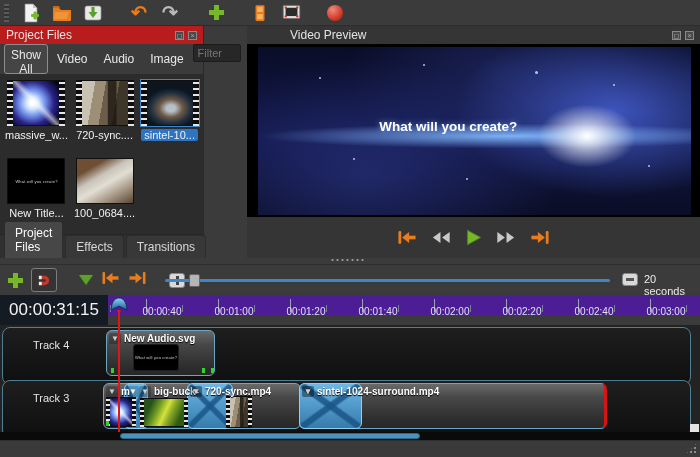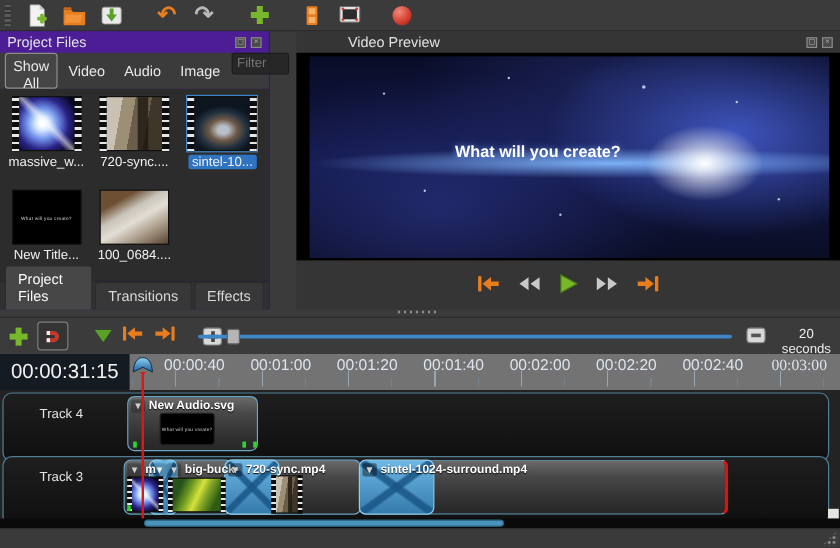--- a/index.html
+++ b/index.html
@@ -21,21 +21,21 @@
   .record-circle{width:16px;height:16px;border-radius:50%;
       background:radial-gradient(circle at 35% 30%,#f08a7c,#d23b2a 60%,#8e1d12);}
   .gap1{width:6px;} .gap2{width:4px;}
 
   
   .panel-title{height:18px;display:flex;align-items:center;padding:0 6px;font-size:12px;color:#e2e2e2;}
   .panel-title .sp{flex:1;}
   .win-btn{width:9px;height:9px;border:1px solid #8a8a8a;margin-left:4px;font-size:7px;line-height:7px;
            color:#aaa;text-align:center;background:#4a4a4a;}
 
-  .left-panel{position:absolute;left:0;top:26px;width:225px;height:232px;background:#4c1d95;border-right:1px solid #2a2a2a;}
+  .left-panel{position:absolute;left:0;top:26px;width:204px;height:232px;background:#b91c1c;border-right:1px solid #2a2a2a;}
   .filter-row{height:30px;display:flex;gap:2px;padding:0 4px;background:#3b3b3b;}
   .fbtn{font-size:12px;color:#e8e8e8;padding:3px 6px;background:transparent;border:1px solid transparent;border-radius:3px;}
   .fbtn.active{border-color:#8d8d8d;background:#454545;}
   .filter-input{width:48px;height:18px;background:#272727;border:1px solid #1c1c1c;color:#bbb;
                 font-size:11px;padding:0 4px;border-radius:2px;}
   .files-grid{height:160px;background:#2c2c2c;display:grid;grid-template-columns:repeat(3,1fr);
               grid-template-rows:78px 78px;padding:2px 2px;}
   .file-item{display:flex;flex-direction:column;align-items:center;padding-top:4px;}
   .fthumb{position:relative;width:58px;height:46px;background:#101010;}
   .fthumb .holes{position:absolute;top:0;bottom:0;width:6px;
@@ -92,27 +92,27 @@
       display:flex;align-items:center;justify-content:center;}
   .center-btn .x{width:9px;height:9px;background:
       linear-gradient(#444,#444) center/100% 3px no-repeat,
       linear-gradient(#444,#444) center/3px 100% no-repeat;}
   .zoom-slider{position:absolute;left:165px;top:14px;width:445px;height:3px;background:#3d86c8;border-radius:2px;}
   .zoom-handle{position:absolute;left:24px;top:-5px;width:11px;height:13px;background:#b5b5b5;
       border:1px solid #666;border-radius:2px;}
   .zoom-scale-icon{position:absolute;left:622px;top:8px;width:16px;height:13px;background:#d9d9d9;
       border-radius:3px;border:1px solid #888;display:flex;align-items:center;justify-content:center;}
   .zoom-scale-icon .dash{width:8px;height:3px;background:#555;}
-  .zoom-label{position:absolute;left:644px;top:8px;font-size:11px;color:#ececec;text-align:center;}
-
-  
-  .ruler-row{position:absolute;left:0;top:295px;width:700px;height:30px;background:#737373;}
+  .zoom-label{position:absolute;left:644px;top:8px;font-size:11px;color:#ececec;}
+
+  
+  .ruler-row{position:absolute;left:0;top:295px;width:700px;height:20px;background:#4c1d95;}
   .time-box{position:absolute;left:0;top:0;width:108px;height:30px;background:#151b23;
       display:flex;align-items:center;justify-content:center;font-size:17px;color:#f2f2f2;}
-  .ruler-label{position:absolute;top:1px;transform:translateX(-50%);font-size:13px;color:#dde4ee;padding-left:32px;}
+  .ruler-label{position:absolute;top:11px;transform:translateX(-50%);font-size:10px;color:#dde4ee;padding-left:32px;}
   .minor-ticks{position:absolute;left:110px;width:582px;bottom:3px;height:7px;
       background:repeating-linear-gradient(90deg,#77828f 0 1px,transparent 1px 36px);}
   .major-ticks{position:absolute;left:146px;width:546px;bottom:3px;height:13px;
       background:repeating-linear-gradient(90deg,#9aa5b5 0 1px,transparent 1px 72px);}
 
   
   .tracks{position:absolute;left:0;top:325px;width:700px;height:107px;background:#232323;}
   .track-box{position:absolute;left:2px;width:689px;height:58px;border:1px solid #4f7e95;border-radius:8px;
       background:linear-gradient(#1e1e1e,#0f0f0f);text-align:center;}
   .track-name{position:absolute;left:30px;top:11px;font-size:11px;color:#e4e4e4;}
@@ -269,22 +269,22 @@
       </div>
       <div class="file-item">
         <div class="fthumb plain">
           <div class="scene scene-bedroom"></div>
         </div>
         <span class="file-label">100_0684....</span>
       </div>
     </div>
     <div class="ptabs">
       <div class="ptab active">Project Files</div>
+      <div class="ptab">Effects</div>
       <div class="ptab">Transitions</div>
-      <div class="ptab">Effects</div>
     </div>
   </div>
 
   <div class="right-panel">
     <div class="panel-title">
       <span>Video Preview</span>
       <span class="sp"></span>
       <span class="win-btn">◻</span>
       <span class="win-btn">×</span>
     </div>
@@ -383,21 +383,21 @@
     </div>
     <div class="minor-ticks"></div>
     <div class="major-ticks"></div>
     <span class="ruler-label" style="left:146px;">00:00:40</span>
     <span class="ruler-label" style="left:218px;">00:01:00</span>
     <span class="ruler-label" style="left:290px;">00:01:20</span>
     <span class="ruler-label" style="left:362px;">00:01:40</span>
     <span class="ruler-label" style="left:434px;">00:02:00</span>
     <span class="ruler-label" style="left:506px;">00:02:20</span>
     <span class="ruler-label" style="left:578px;">00:02:40</span>
-    <span class="ruler-label" style="left:650px;font-family:Liberation Serif, serif;">00:03:00</span>
+    <span class="ruler-label" style="left:650px;">00:03:00</span>
   </div>
 
   <div class="tracks">
 
     <div class="track-box" style="top:2px;">
       <span class="track-name">Track 4</span>
     </div>
     <div class="track-box" style="top:55px;">
       <span class="track-name">Track 3</span>
     </div>

